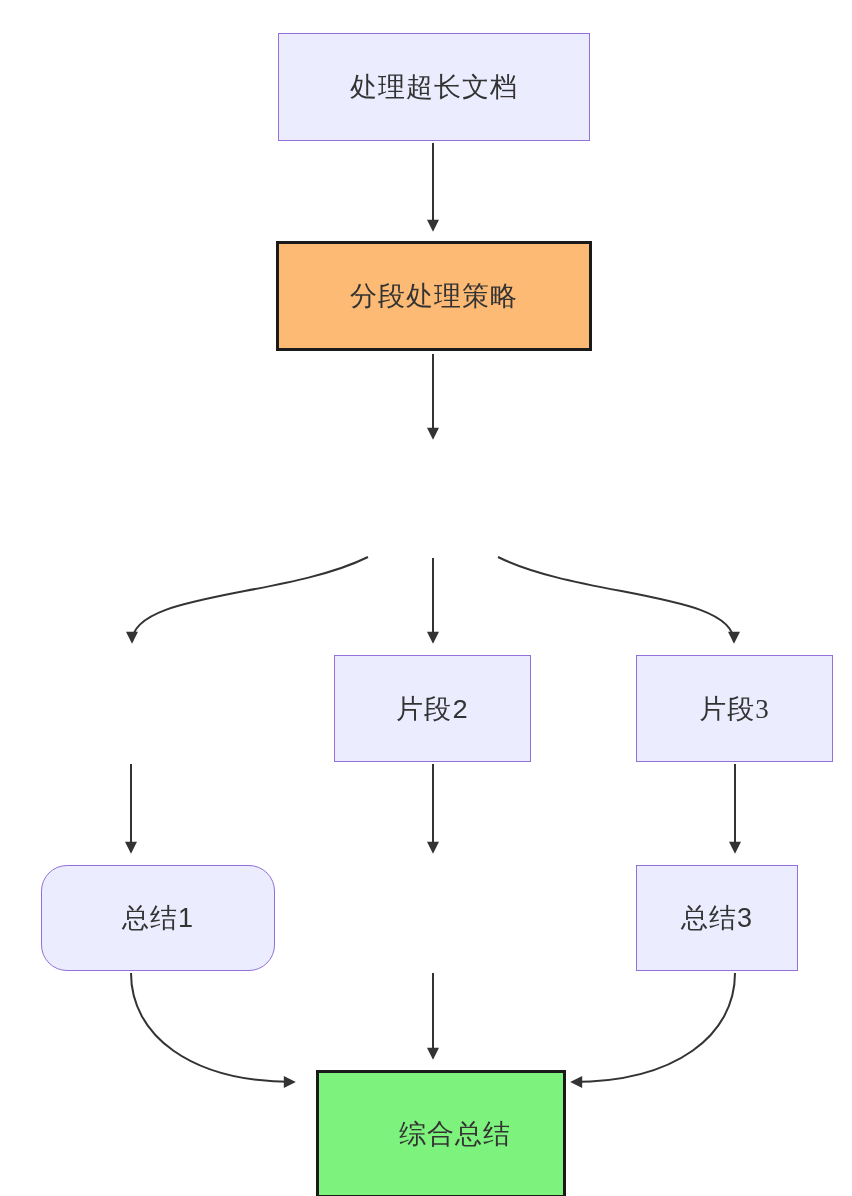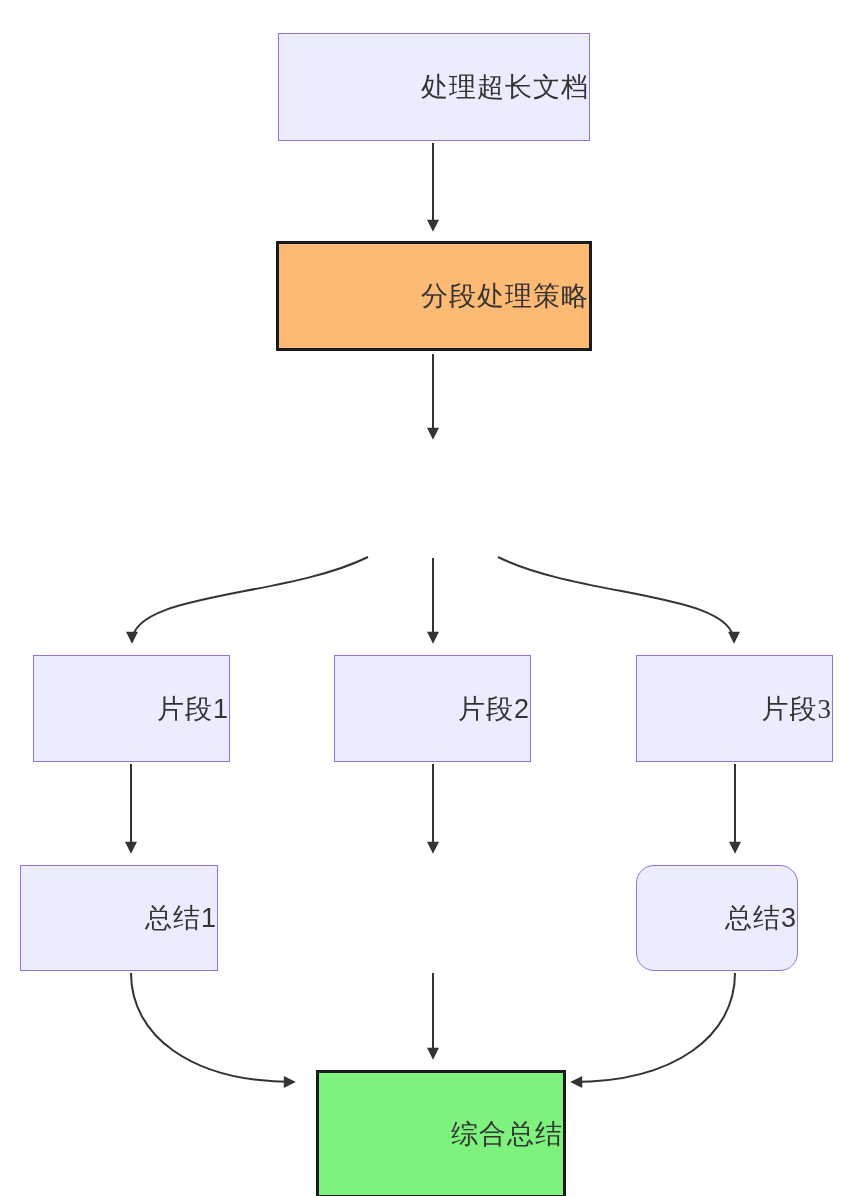--- a/index.html
+++ b/index.html
@@ -20,46 +20,46 @@
     left: 0;
     top: 0;
     width: 852px;
     height: 1196px;
   }
   .node {
     position: absolute;
     box-sizing: border-box;
     display: flex;
     align-items: center;
-    justify-content: flex-end;
+    justify-content: center;
     background: #ECECFF;
     border: 1.5px solid #9370DB;
     color: #333333;
     font-size: 27px;
     letter-spacing: 1px;
     text-align: center;
   }
   .node.strategy {
     background: #fdba74;
     border: 3.5px solid #1a1a1a;
   }
   .node.final {
     background: #7df27d;
     border: 3px solid #1a1a1a;
   }
   
   .n-top      { left: 278px; top:  33px; width: 312px; height: 108px; }
   .n-strategy { left: 276px; top: 241px; width: 316px; height: 110px; }
   .n-orig     { left: 310px; top: 450px; width: 247px; height: 106px; }
   .n-frag1    { left:  33px; top: 655px; width: 197px; height: 107px; }
-  .n-frag2    { left: 334px; top: 655px; width: 197px; height: 107px; }
+  .n-frag2    { left: 334px; top: 655px; width: 197px; height: 107px; font-family: Liberation Mono, monospace; }
   .n-frag3    { left: 636px; top: 655px; width: 197px; height: 107px; font-family: Liberation Serif, serif; }
-  .n-sum1     { left:  20px; top: 865px; width: 198px; height: 106px; }
+  .n-sum1     { left:  41px; top: 865px; width: 234px; height: 106px; border-radius: 26px; }
   .n-sum2     { left: 334px; top: 865px; width: 197px; height: 106px; }
-  .n-sum3     { left: 636px; top: 865px; width: 162px; height: 106px; border-radius: 18px; }
+  .n-sum3     { left: 636px; top: 865px; width: 162px; height: 106px; }
   .n-final    { left: 316px; top: 1070px; width: 250px; height: 128px; padding-left: 28px; }
   .edge-path {
     fill: none;
     stroke: #333333;
     stroke-width: 2px;
   }
 </style>
 </head>
 <body>
 
@@ -90,23 +90,20 @@
 
   <div class="node n-top">
     <span>处理超长文档</span>
   </div>
 
   <div class="node strategy n-strategy">
     <span>分段处理策略</span>
   </div>
 
 
-  <div class="node n-frag1">
-    <span>片段1</span>
-  </div>
 
   <div class="node n-frag2">
     <span>片段2</span>
   </div>
 
   <div class="node n-frag3">
     <span>片段3</span>
   </div>
 
   <div class="node n-sum1">

